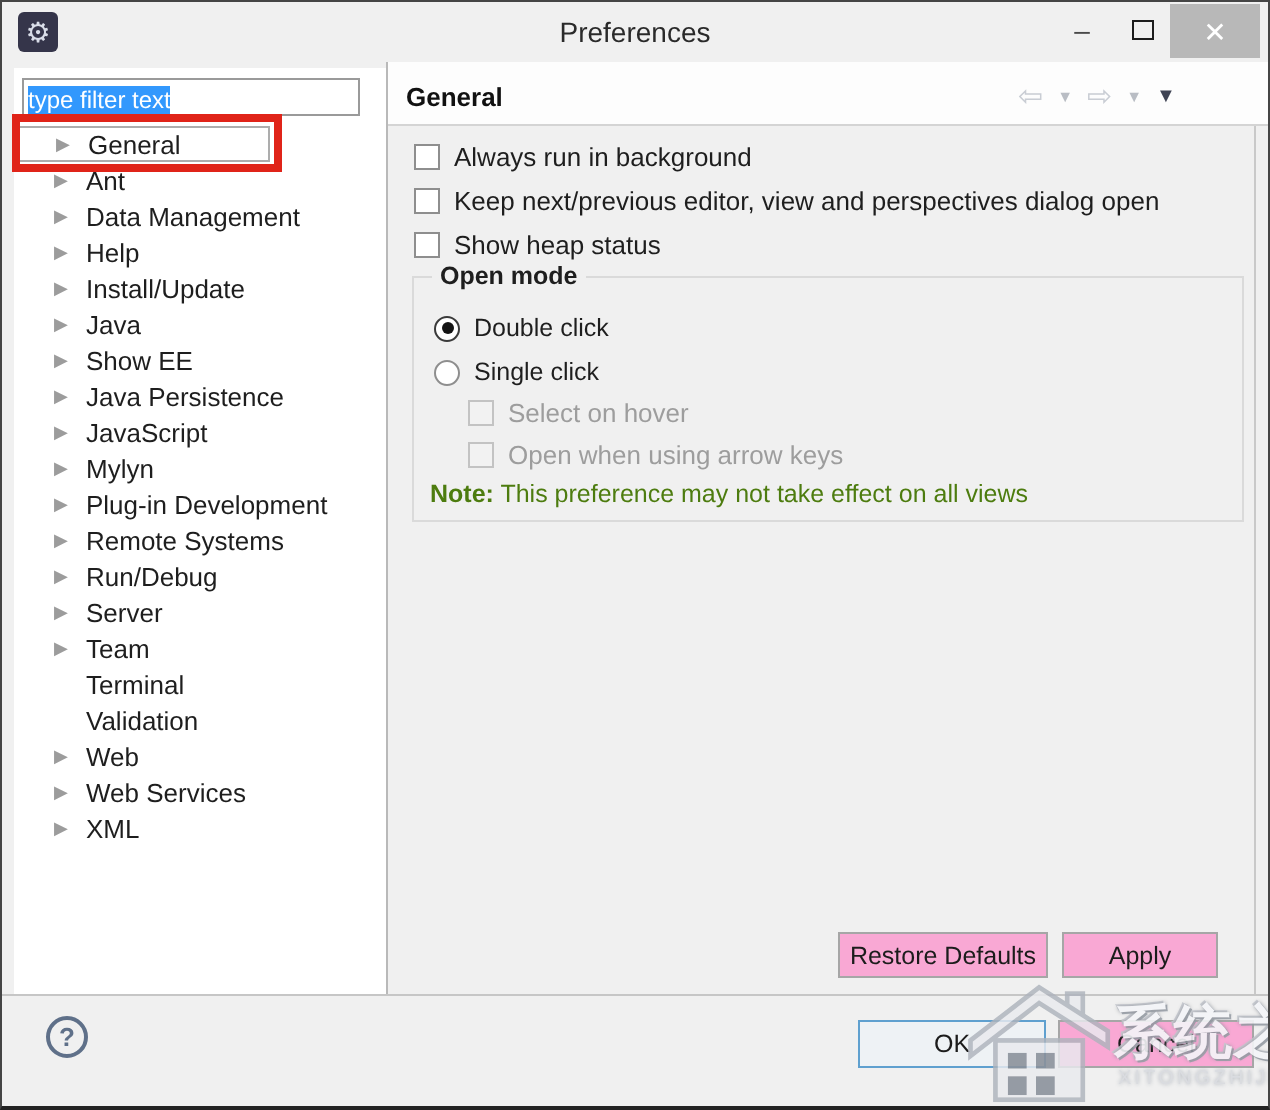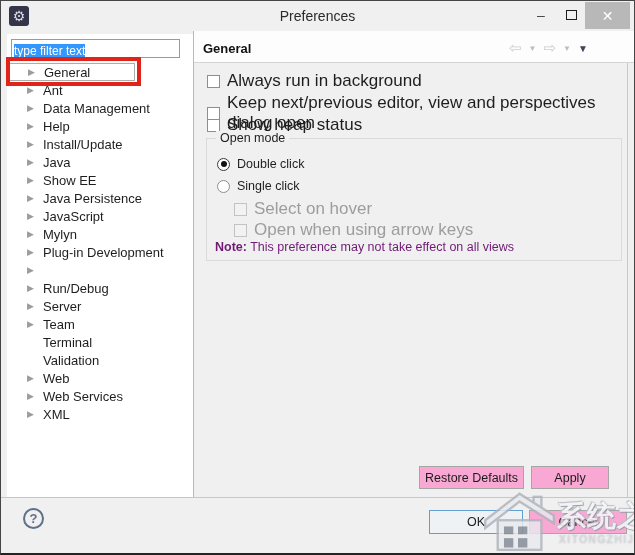--- a/index.html
+++ b/index.html
@@ -35,32 +35,32 @@
   .annotation { position:absolute; left:5px; top:56px; width:135px; height:29px;
     border:4px solid #e02419; z-index:60; pointer-events:none; }
   
   .rp-header-bg { position:absolute; left:193px; top:30px; width:441px; height:31px; background:#fdfdfd; }
   .rp-title { position:absolute; left:202px; top:40px; font-size:13px; font-weight:bold; color:#111; }
   .nav { position:absolute; left:508px; top:38px; display:flex; align-items:center; gap:7px; }
   .nav .arrow { color:#c9cdd4; font-size:15px; }
   .nav .dd { color:#b9bdc4; font-size:8px; }
   .nav .dd.dark { color:#3f4354; font-size:10px; }
   .hsep { position:absolute; left:193px; top:61px; width:441px; height:1px; background:#d4d4d4; }
-  .cb-row { position:absolute; left:206px; display:flex; align-items:center; gap:7px; font-size:17px; }
+  .cb-row { position:absolute; left:206px; display:flex; align-items:center; gap:7px; font-size:13px; }
   .cb { width:13px; height:13px; background:#fff; border:1px solid #8e8e8e; flex:0 0 13px; }
   .cb.disabled { border-color:#c3c3c3; background:#f2f2f2; }
   .cb-row.disabled { color:#9d9d9d; }
   .groupbox { position:absolute; left:205px; top:137px; width:416px; height:123px; border:1px solid #dadada; }
-  .group-label { position:absolute; left:9px; top:-8px; background:#f0f0f0; padding:0 4px; font-size:12.5px; color:#1e1e1e; }
+  .group-label { position:absolute; left:9px; top:-8px; background:#f0f0f0; padding:0 4px; font-size:12.5px; color:#1e1e1e;font-weight:bold; }
   .radio-row { position:absolute; display:flex; align-items:center; gap:7px; font-size:12.5px; }
   .radio { width:13px; height:13px; border-radius:50%; background:#fff; border:1px solid #8e8e8e;
     display:flex; align-items:center; justify-content:center; flex:0 0 13px; }
   .radio.sel { border-color:#3b3b3b; }
   .radio.sel .dot { width:6px; height:6px; border-radius:50%; background:#141414; }
-  .note-row { position:absolute; left:8px; top:101px; font-size:12.5px; color:#701a75; }
+  .note-row { position:absolute; left:8px; top:101px; font-size:12.5px; color:#4d7c0f; }
   .note-row b { font-weight:bold; }
   .rp-right-edge { position:absolute; left:626px; top:62px; width:1px; height:434px; background:#c9c9c9; }
   
   .btn { position:absolute; background:#f9a8d4; border:1px solid #a6a6a6;
     font-size:12.5px; color:#1c1c1c; display:flex; align-items:center; justify-content:center;
     font-family:"Liberation Sans", sans-serif; }
   .btn-restore { left:418px; top:465px; width:105px; height:23px; }
   .btn-apply { left:530px; top:465px; width:78px; height:23px; }
   .bottom-sep { position:absolute; left:0; top:496px; width:635px; height:1px; background:#c6c6c6; }
   .btn-ok { left:428px; top:509px; width:94px; height:24px; border:1px solid #5fa0cf; background:#eef2f5; }
@@ -137,20 +137,21 @@
       <div class="tree-row">
         <span class="exp">▶</span>
         <span>Mylyn</span>
       </div>
       <div class="tree-row">
         <span class="exp">▶</span>
         <span>Plug-in Development</span>
       </div>
       <div class="tree-row">
         <span class="exp">▶</span>
+        <span>Remote Systems</span>
       </div>
       <div class="tree-row">
         <span class="exp">▶</span>
         <span>Run/Debug</span>
       </div>
       <div class="tree-row">
         <span class="exp">▶</span>
         <span>Server</span>
       </div>
       <div class="tree-row">

